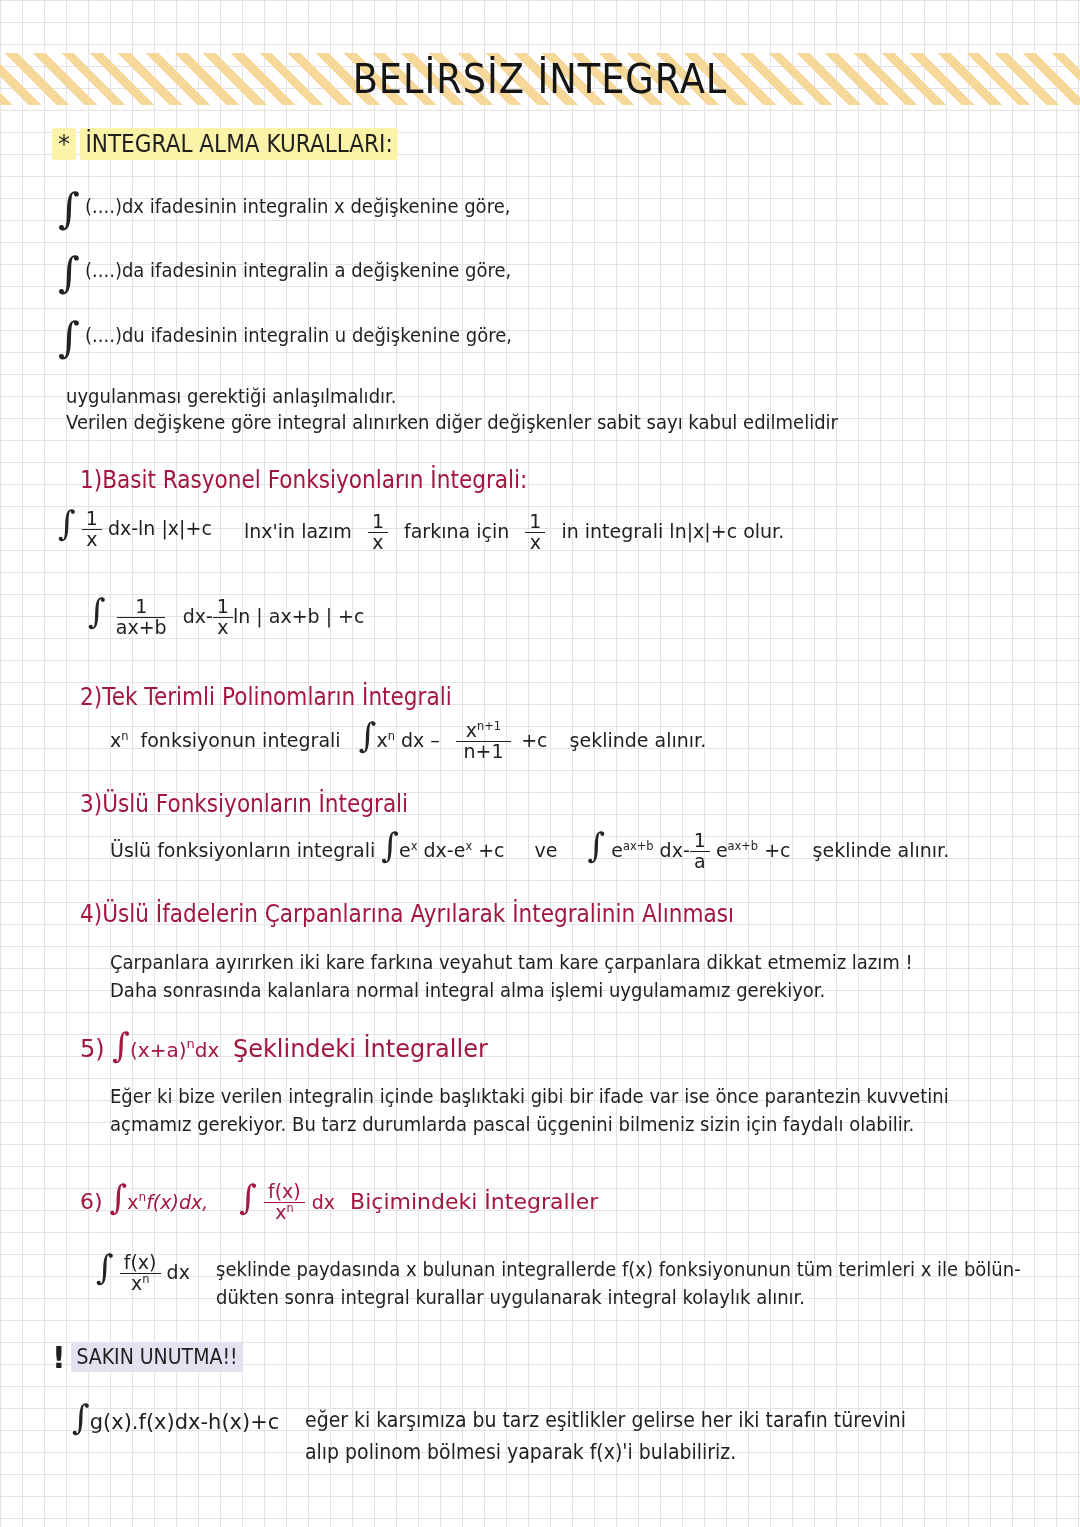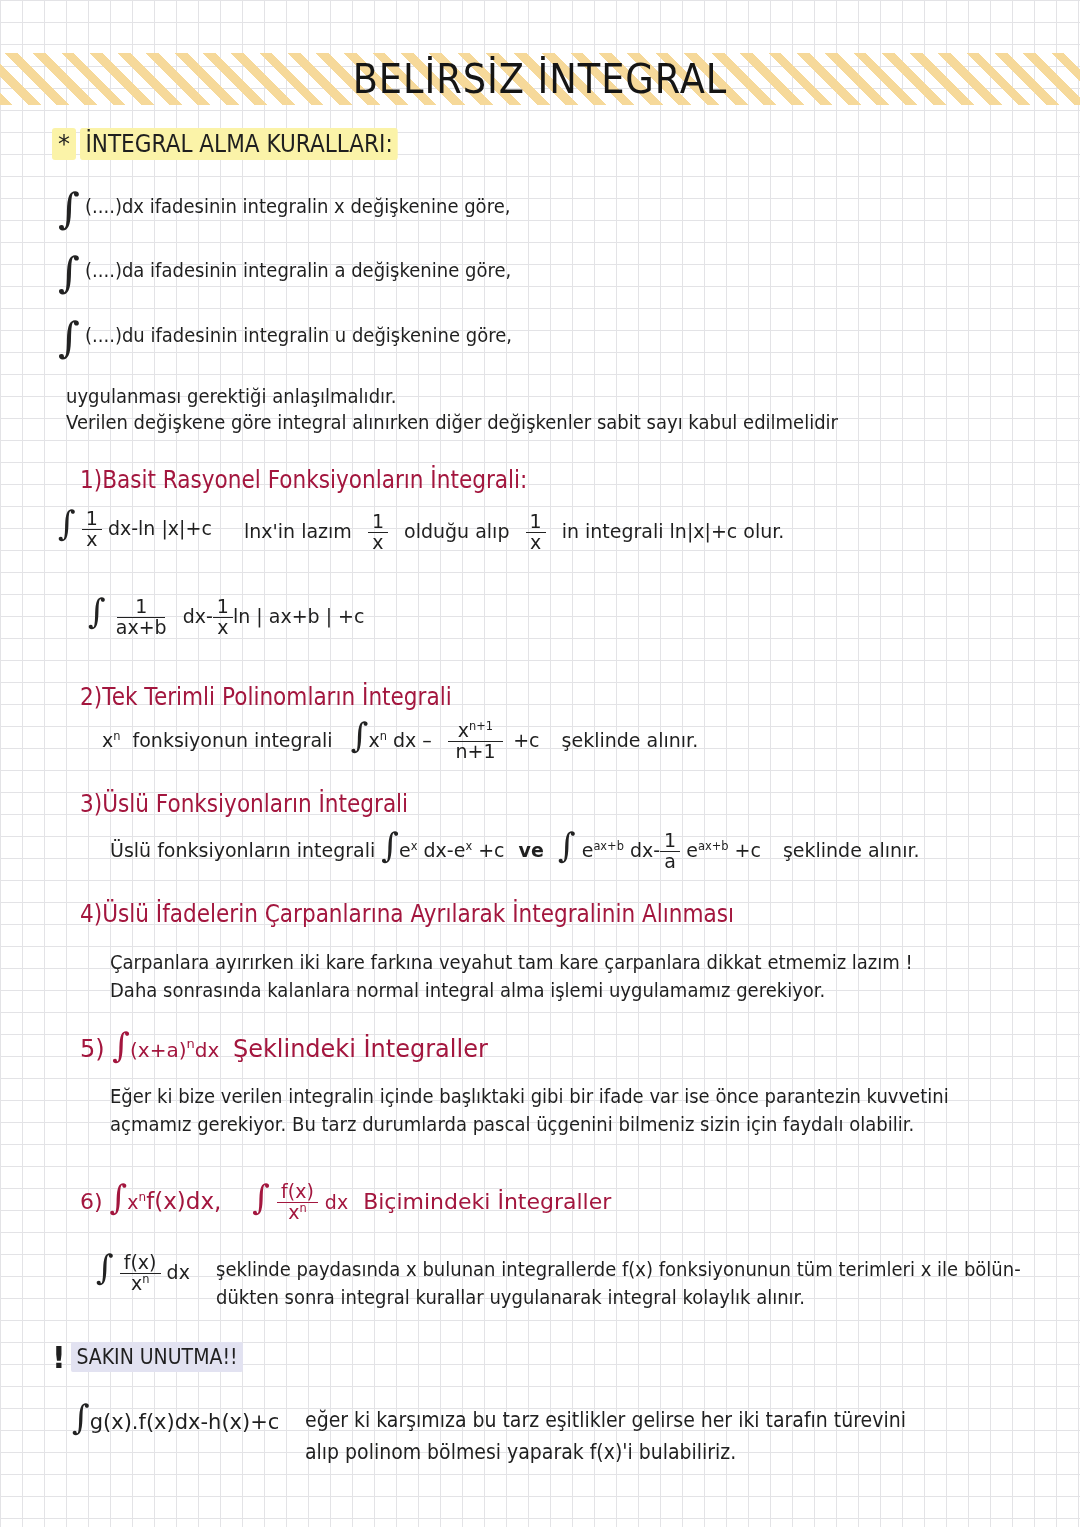--- a/index.html
+++ b/index.html
@@ -70,61 +70,61 @@
       <span class="den">x</span>
     </span>
   <span>dx-ln |x|+c</span>
 </div>
 <div class="abs math" style="left:244px;top:512px;">
   <span>lnx'in lazım</span>
   <span class="frac" style="margin:0 10px;">
       <span class="num">1</span>
       <span class="den">x</span>
     </span>
-  <span>olduğu alıp</span>
+  <span>farkına için</span>
   <span class="frac" style="margin:0 10px;">
       <span class="num">1</span>
       <span class="den">x</span>
     </span>
   <span>in integrali ln|x|+c olur.</span>
 </div>
 
 <div class="abs math" style="left:88px;top:594px;">
   <span class="int-sm">∫</span>
   <span class="frac" style="margin-right:6px;">
       <span class="num" style="padding:0 18px;">1</span>
       <span class="den">ax+b</span>
     </span>
   <span>dx-</span><span class="frac">
       <span class="num">1</span>
       <span class="den">x</span>
     </span><span>ln | ax+b | +c</span>
 </div>
 
 <div class="abs section-head" style="left:80px;top:683px;">2)Tek Terimli Polinomların İntegrali</div>
-<div class="abs math" style="left:102px;top:718px;">
+<div class="abs math" style="left:110px;top:718px;">
   <span>x</span><sup>n</sup>
   <span style="margin-left:6px;">fonksiyonun integrali</span>
   <span class="int-sm" style="margin-left:12px;">∫</span><span>x</span><sup>n</sup>
   <span>dx –</span>
   <span class="frac" style="margin:0 4px 0 10px;">
       <span class="num" style="padding:0 10px;"><span>x</span><sup>n+1</sup></span>
       <span class="den">n+1</span>
     </span>
   <span>+c</span>
   <span style="margin-left:16px;">şeklinde alınır.</span>
 </div>
 
 <div class="abs section-head" style="left:80px;top:790px;">3)Üslü Fonksiyonların İntegrali</div>
 <div class="abs math" style="left:110px;top:828px;">
   <span>Üslü fonksiyonların integrali</span>
   <span class="int-sm">∫</span><span>e</span><sup>x</sup>
   <span>dx-e</span><sup>x</sup>
   <span>+c</span>
-  <span style="margin:0 8px;font-weight:bold;">ve</span>
+  <span style="margin:0 24px;">ve</span>
   <span class="int-sm">∫</span>
   <span>e</span><sup>ax+b</sup>
   <span>dx-</span><span class="frac">
       <span class="num">1</span>
       <span class="den">a</span>
     </span>
   <span>e</span><sup>ax+b</sup>
   <span>+c</span>
   <span style="margin-left:16px;">şeklinde alınır.</span>
 </div>
@@ -136,21 +136,21 @@
 <div class="abs" style="left:80px;top:1028px;color:#a3163e;font-size:24px;text-align:right;">
   <span>5)</span>
   <span class="int-sm" style="color:#a3163e;">∫</span><span style="font-size:20px;">(x+a)</span><sup style="font-size:13px;">n</sup><span style="font-size:20px;margin-right:6px;">dx</span>
   <span>Şeklindeki İntegraller</span>
 </div>
 <div class="abs body-text" style="left:110px;top:1084px;">Eğer ki bize verilen integralin içinde başlıktaki gibi bir ifade var ise önce parantezin kuvvetini</div>
 <div class="abs body-text" style="left:110px;top:1112px;">açmamız gerekiyor. Bu tarz durumlarda pascal üçgenini bilmeniz sizin için faydalı olabilir.</div>
 
 <div class="abs" style="left:80px;top:1180px;color:#a3163e;font-size:22px;">
   <span>6)</span>
-  <span class="int-sm" style="color:#a3163e;">∫</span><span style="font-size:19px;">x</span><sup style="font-size:12px;">n</sup><span style="font-size:23px;margin-right:24px;">f(x)dx,</span>
+  <span class="int-sm" style="color:#a3163e;">∫</span><span style="font-size:19px;">x</span><sup style="font-size:12px;">n</sup><span style="font-size:19px;margin-right:24px;font-style:italic;">f(x)dx,</span>
   <span class="int-sm" style="color:#a3163e;">∫</span>
   <span class="frac" style="font-size:19px;">
       <span class="num" style="border-color:#a3163e;">f(x)</span>
       <span class="den"><span>x</span><sup>n</sup></span>
     </span>
   <span style="font-size:19px;margin-right:8px;">dx</span>
   <span>Biçimindeki İntegraller</span>
 </div>
 <div class="abs math" style="left:96px;top:1250px;">
   <span class="int-sm">∫</span>

